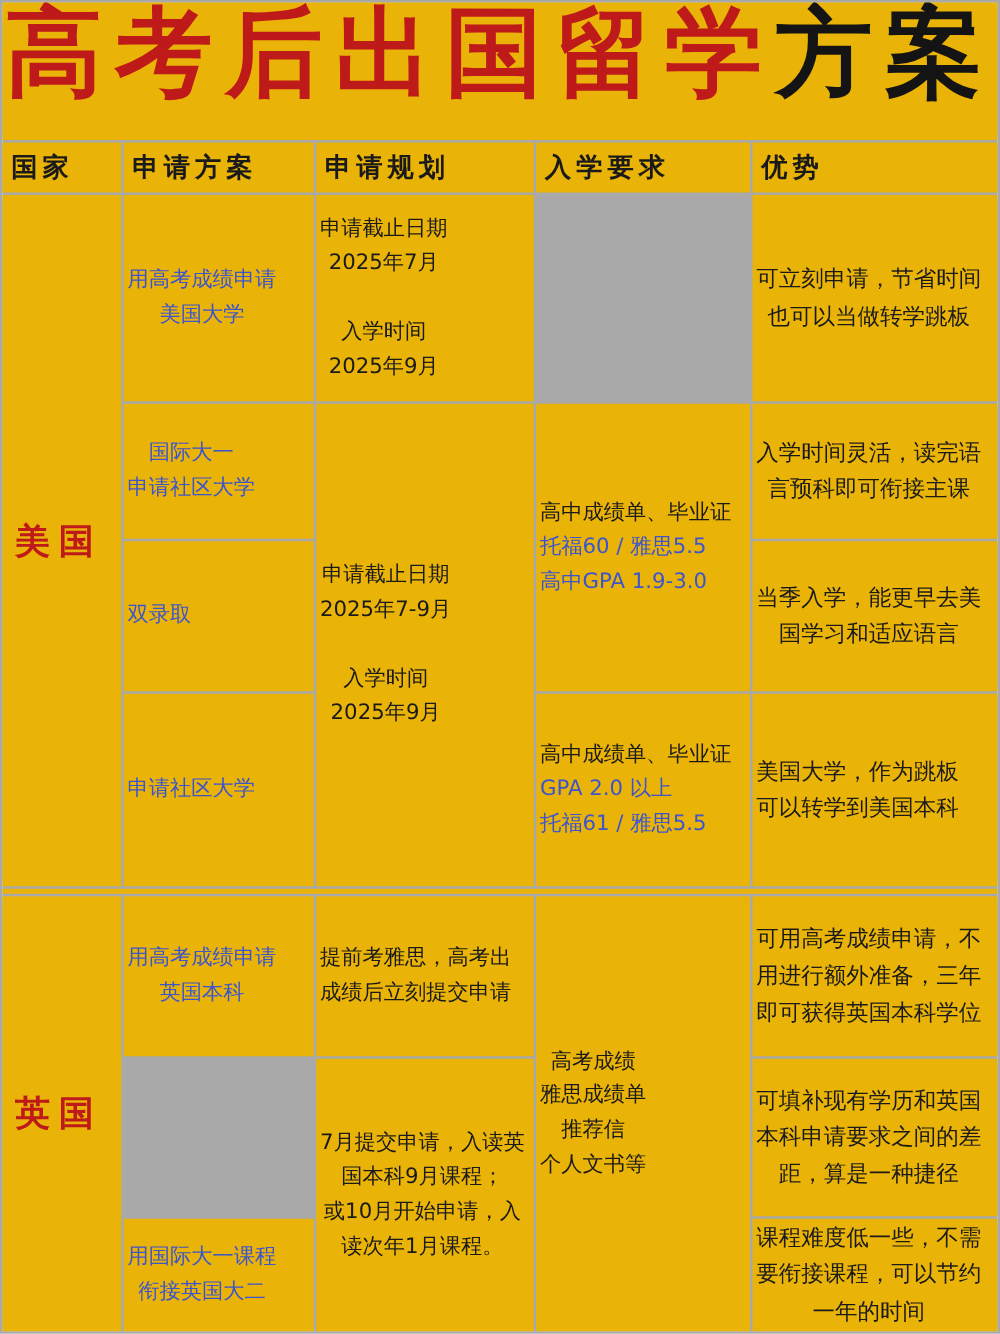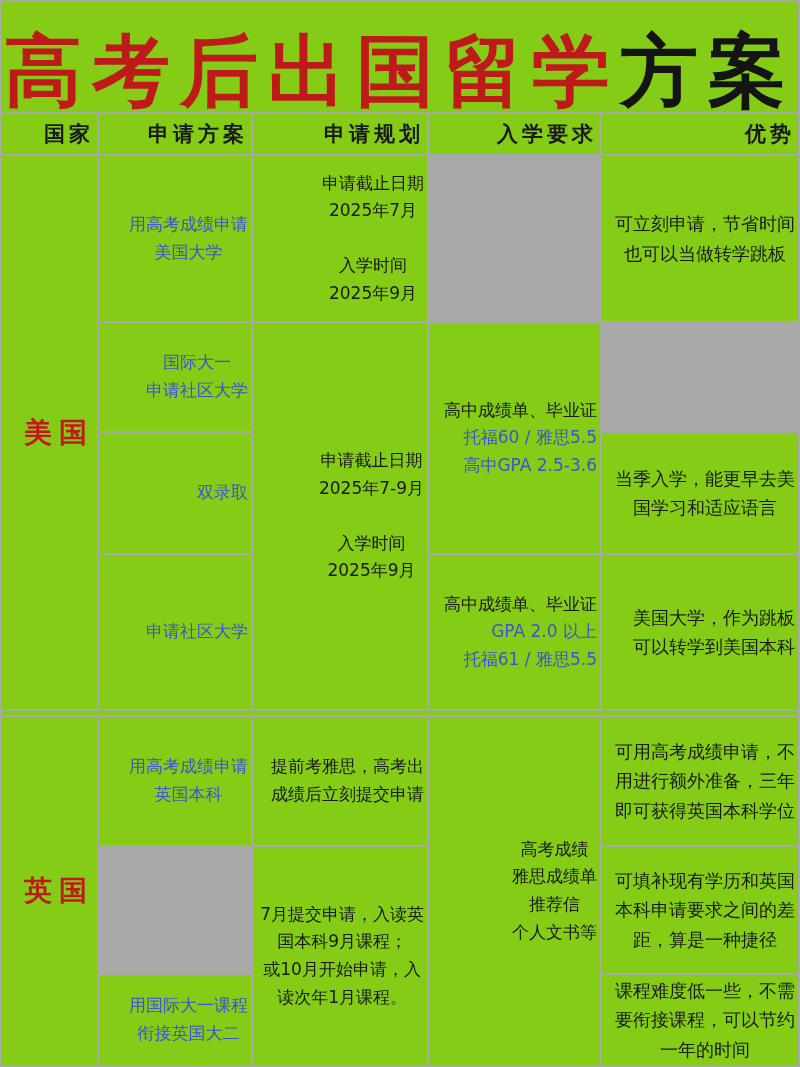--- a/index.html
+++ b/index.html
@@ -8,22 +8,22 @@
     border:2px solid #a9a9a9;background:#ffffff;
     font-family:"DejaVu Sans", sans-serif;color:#1a1a1a;
   }
   .grid{
     display:grid;gap:2px;background:#a9a9a9;
     grid-template-columns:95px 152px 174px 171px 196px;
     grid-template-rows:110px 40px 165px 108px 120px 154px 4px 128px 126px 90px;
     width:100%;height:100%;
   }
   .cell{
-    background:#84cc16;display:flex;flex-direction:column;
-    align-items:flex-end;justify-content:center;text-align:center;
+    background:#eab308;display:flex;flex-direction:column;
+    align-items:flex-start;justify-content:center;text-align:center;
     white-space:pre-line;padding:2px 3px;box-sizing:border-box;overflow:hidden;
     font-size:17px;line-height:1.62;
   }
   .title-cell{grid-row:1;grid-column:1/-1;flex-direction:row;}
   .title-cell span{
     font-family:"DejaVu Serif", serif;font-weight:bold;
     font-size:78px;line-height:1;letter-spacing:10px;white-space:nowrap;
   }
   .t-red{color:#bf1a1a;}
   .t-black{color:#141414;}
@@ -89,22 +89,24 @@
     <div class="cell blue p2">国际大一
 申请社区大学</div>
     <div class="cell s24">申请截止日期
 2025年7-9月
 
 入学时间
 2025年9月</div>
     <div class="cell q23">
       <div class="line black">高中成绩单、毕业证</div>
       <div class="line blue">托福60 / 雅思5.5</div>
-      <div class="line blue">高中GPA 2.5-3.6</div>
+      <div class="line blue">高中GPA 1.9-3.0</div>
     </div>
+    <div class="cell adv a2">入学时间灵活，读完语
+言预科即可衔接主课</div>
 
     <div class="cell blue p3">双录取</div>
     <div class="cell adv a3">当季入学，能更早去美
 国学习和适应语言</div>
 
     <div class="cell blue p4">申请社区大学</div>
     <div class="cell q4">
       <div class="line black">高中成绩单、毕业证</div>
       <div class="line blue">GPA 2.0 以上</div>
       <div class="line blue">托福61 / 雅思5.5</div>

